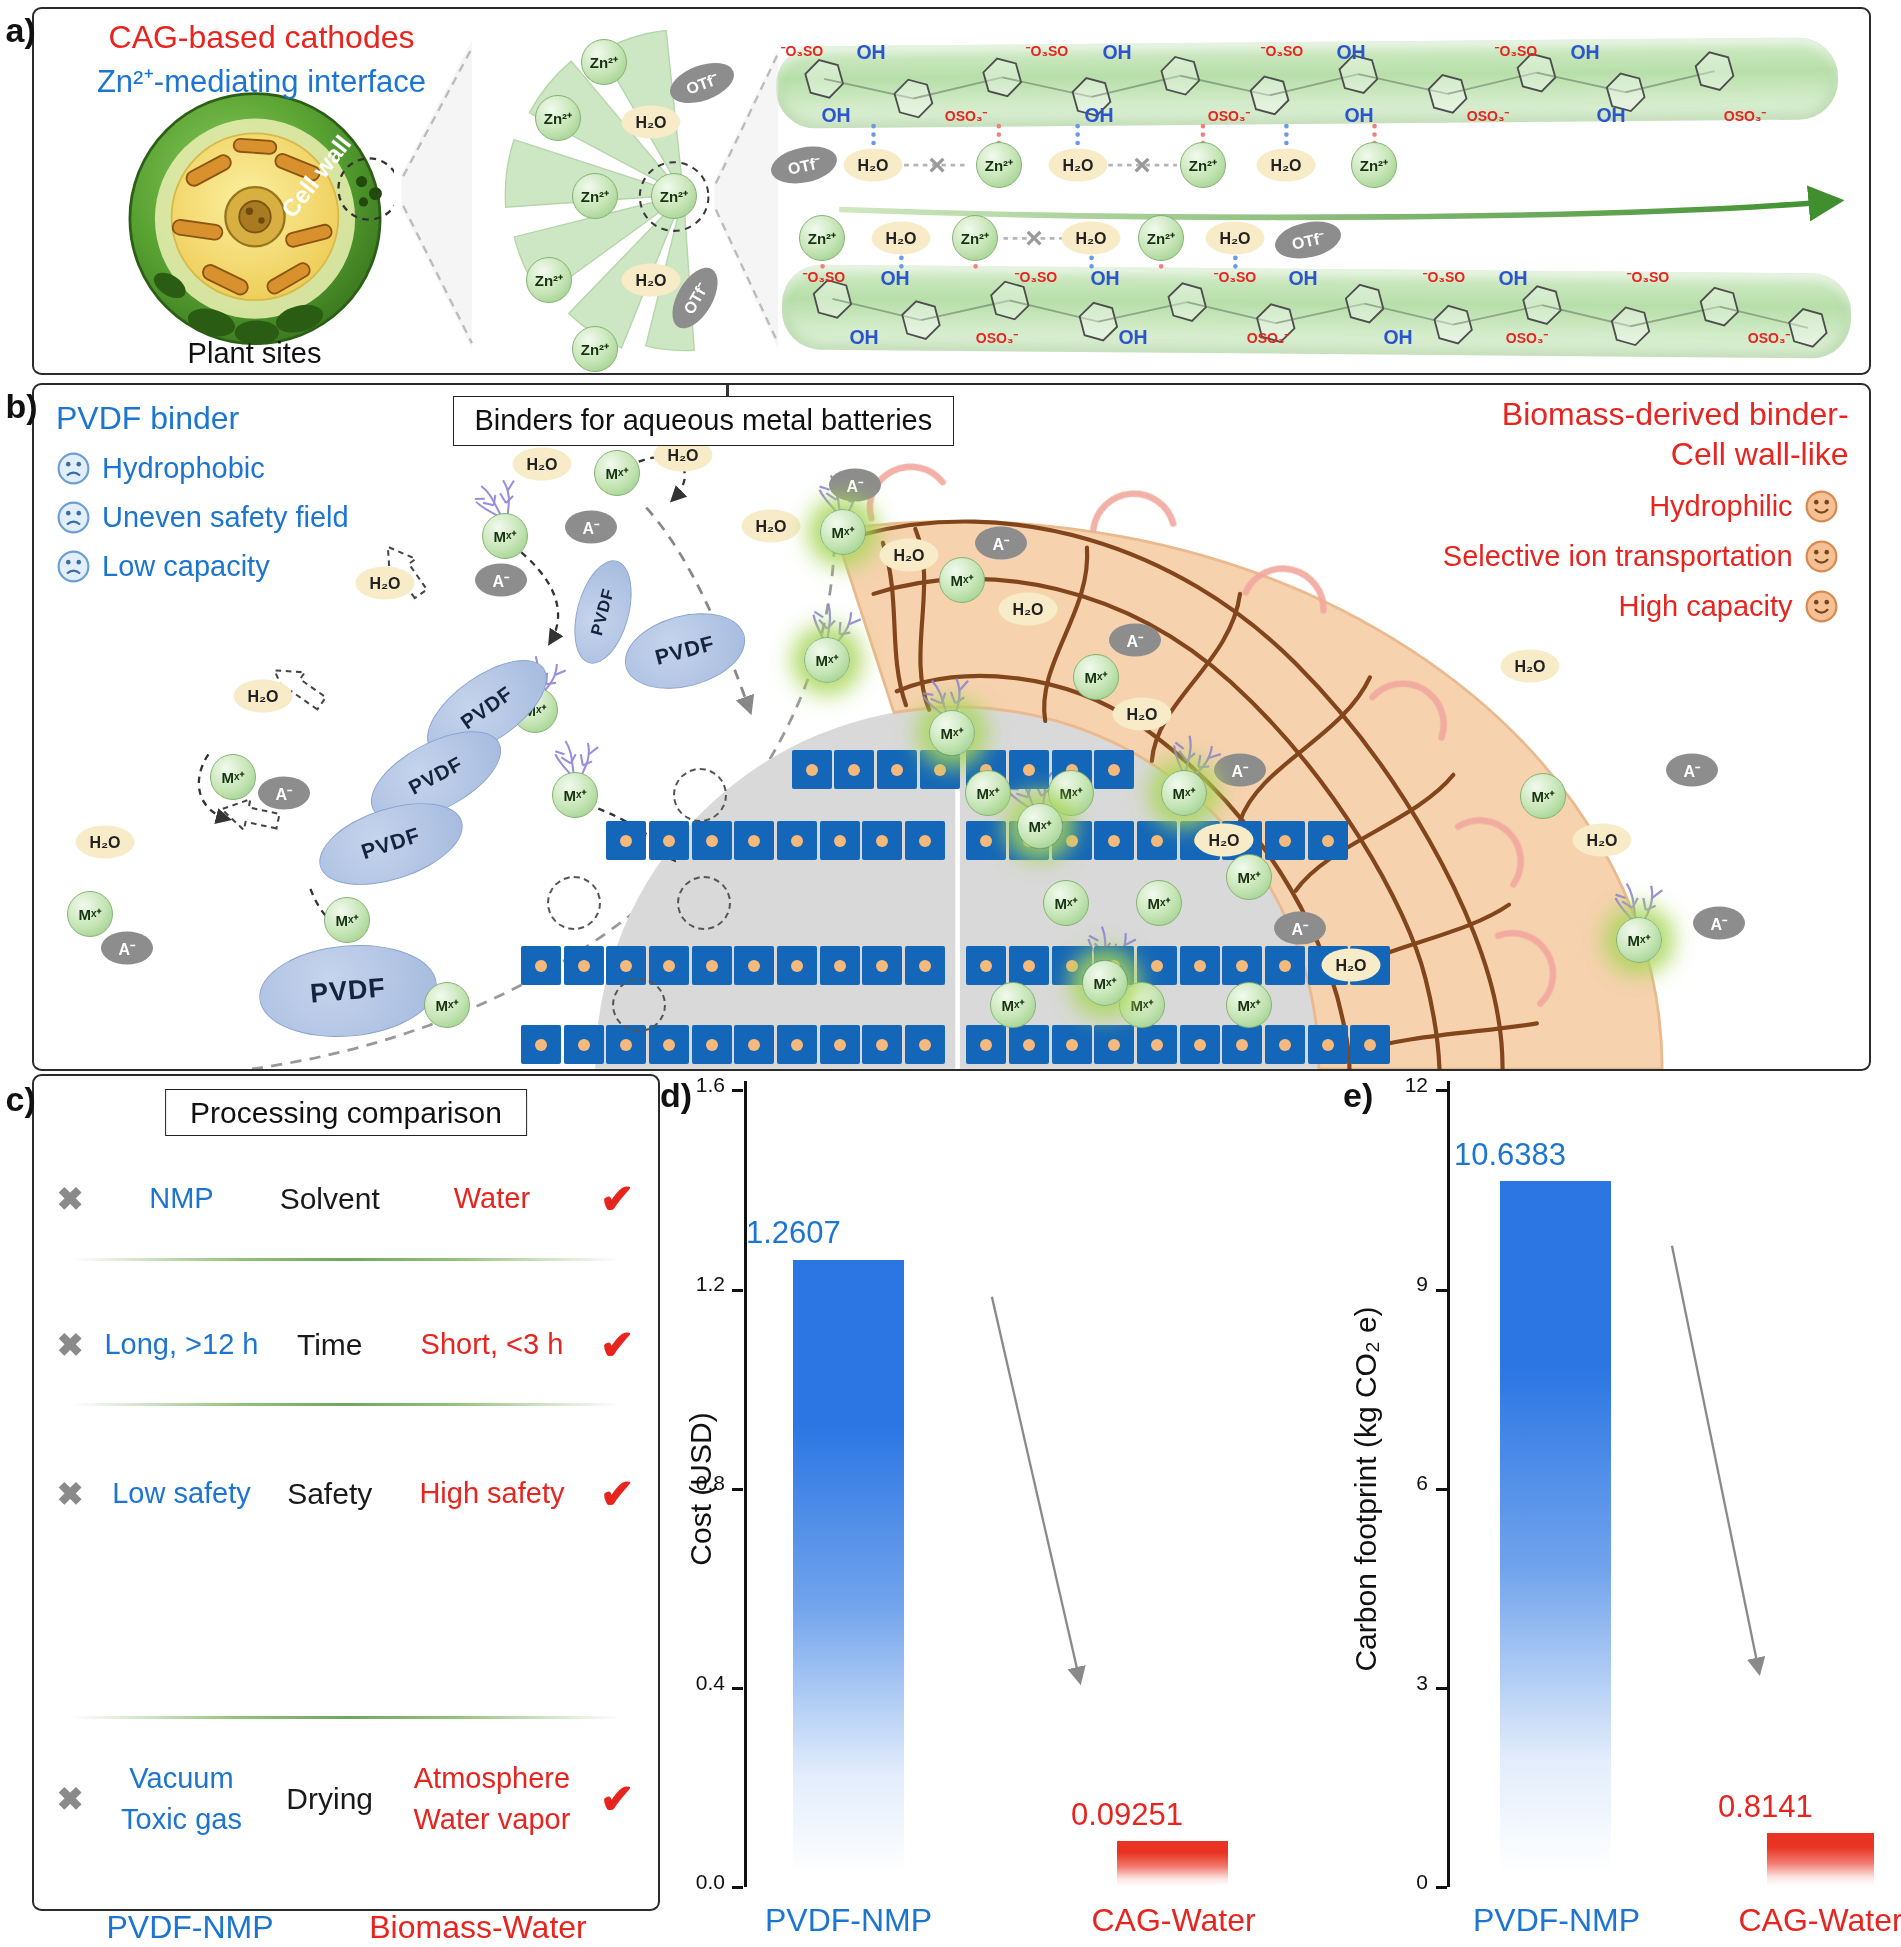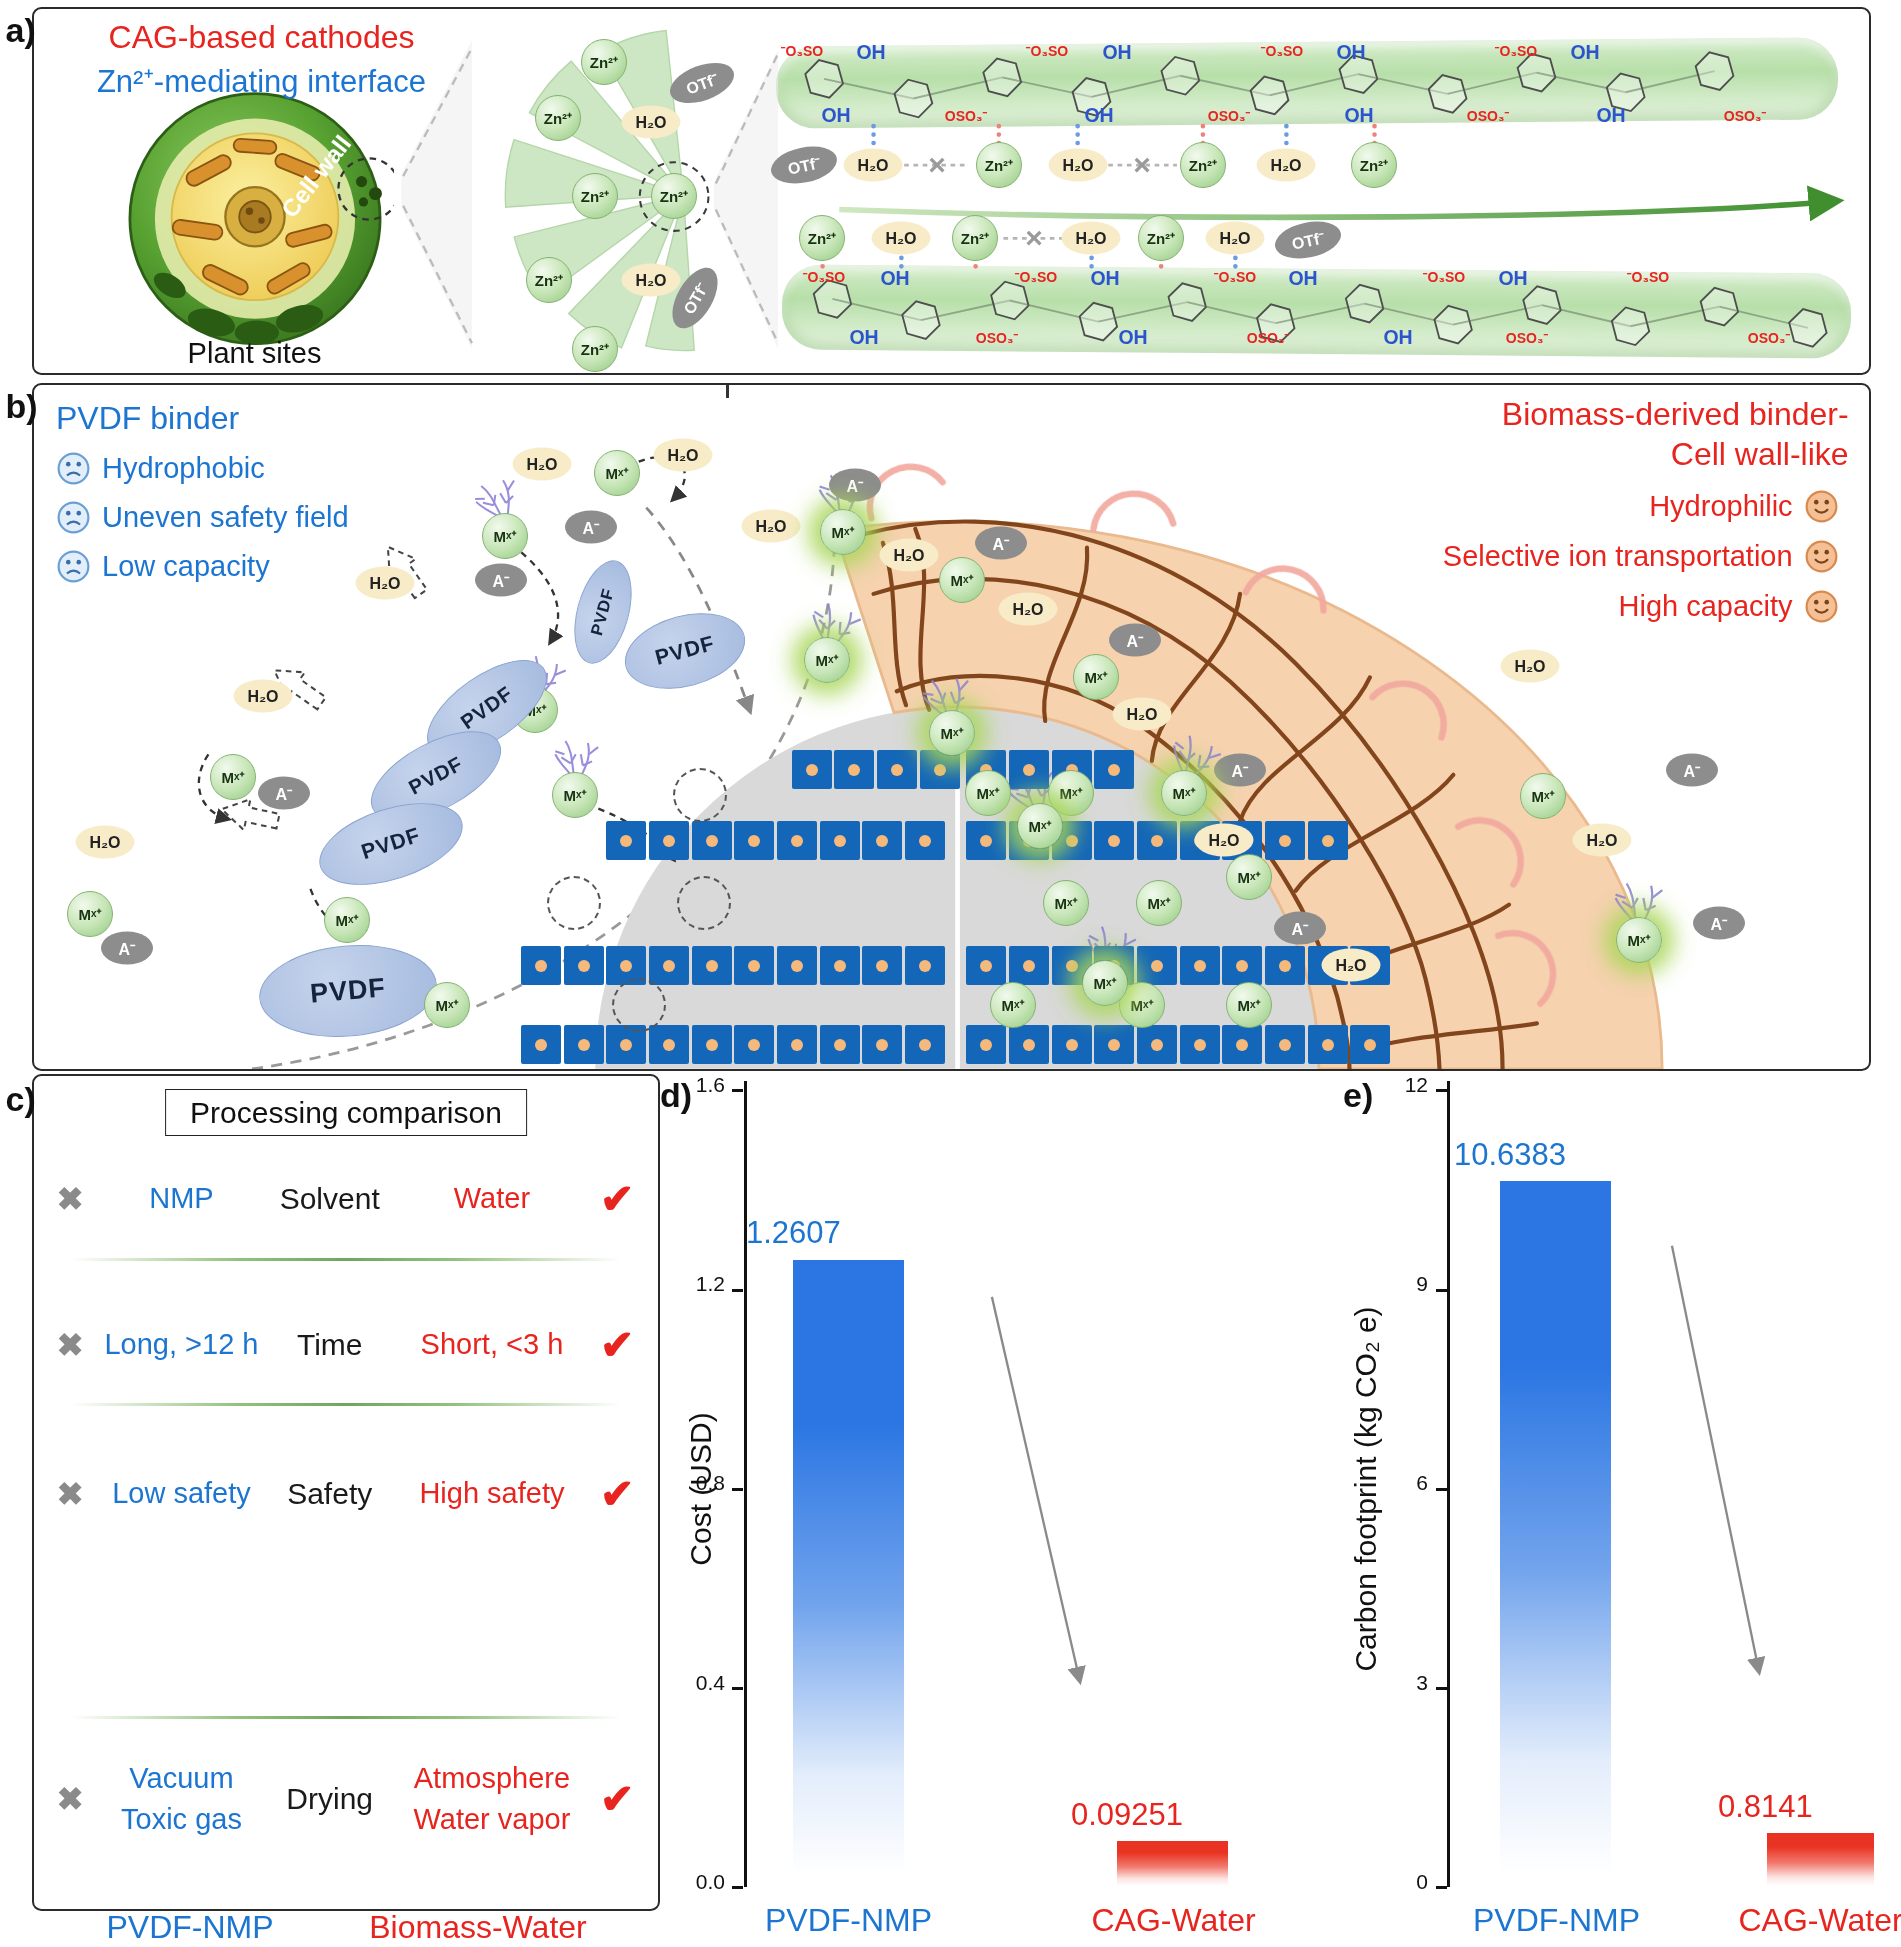--- a/index.html
+++ b/index.html
@@ -642,20 +642,21 @@
         <div class="chip chip-h2o" style="left: 1317px; top: 580px; transform: translate(-50%, -50%);">H₂O</div>
         <div class="chip chip-h2o" style="left: 1496px; top: 281px; transform: translate(-50%, -50%);">H₂O</div>
         <div class="chip chip-mx" style="left: 1509px; top: 411px; transform: translate(-50%, -50%);">Mˣ⁺</div>
         <div class="chip chip-anion" style="left: 1658px; top: 385px; transform: translate(-50%, -50%);">A⁻</div>
         <div class="chip chip-h2o" style="left: 1568px; top: 455px; transform: translate(-50%, -50%);">H₂O</div>
         <div class="chip chip-mx glow" style="left: 1605px; top: 555px; transform: translate(-50%, -50%);">Mˣ⁺</div>
         <div class="chip chip-anion" style="left: 1685px; top: 538px; transform: translate(-50%, -50%);">A⁻</div>
       </div>
     <div class="pb-topline"></div>
 
+    <div class="pb-titlebox">Binders for aqueous metal batteries</div>
 
     <div class="pb-left">
       <div class="pb-left-title">PVDF binder</div>
       <div class="pb-item">
         <svg class="face" viewBox="0 0 40 40">
             <circle cx="20" cy="20" r="17" fill="#e3eefb" stroke="#6b9fd4" stroke-width="2.5"></circle>
             <circle cx="14" cy="15" r="2.6" fill="#3a6ea8"></circle>
             <circle cx="26" cy="15" r="2.6" fill="#3a6ea8"></circle>
             <path d="M12.5 28 Q20 21.5 27.5 28" stroke="#3a6ea8" stroke-width="2.5" fill="none"></path>
           </svg>

